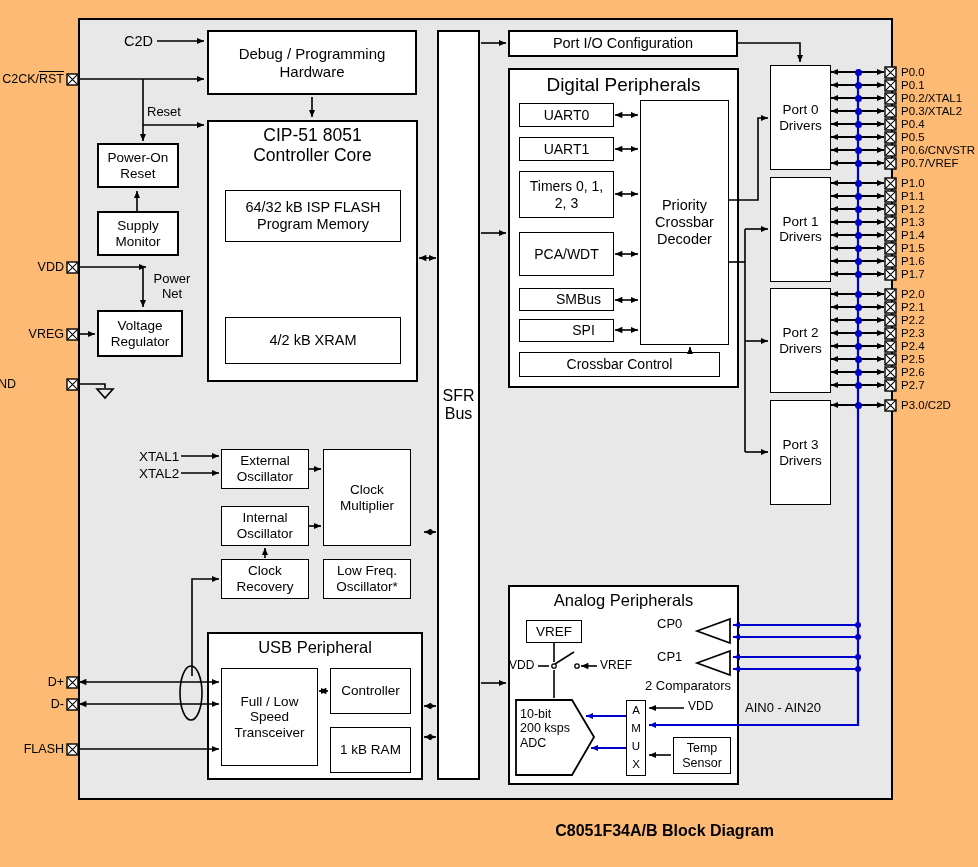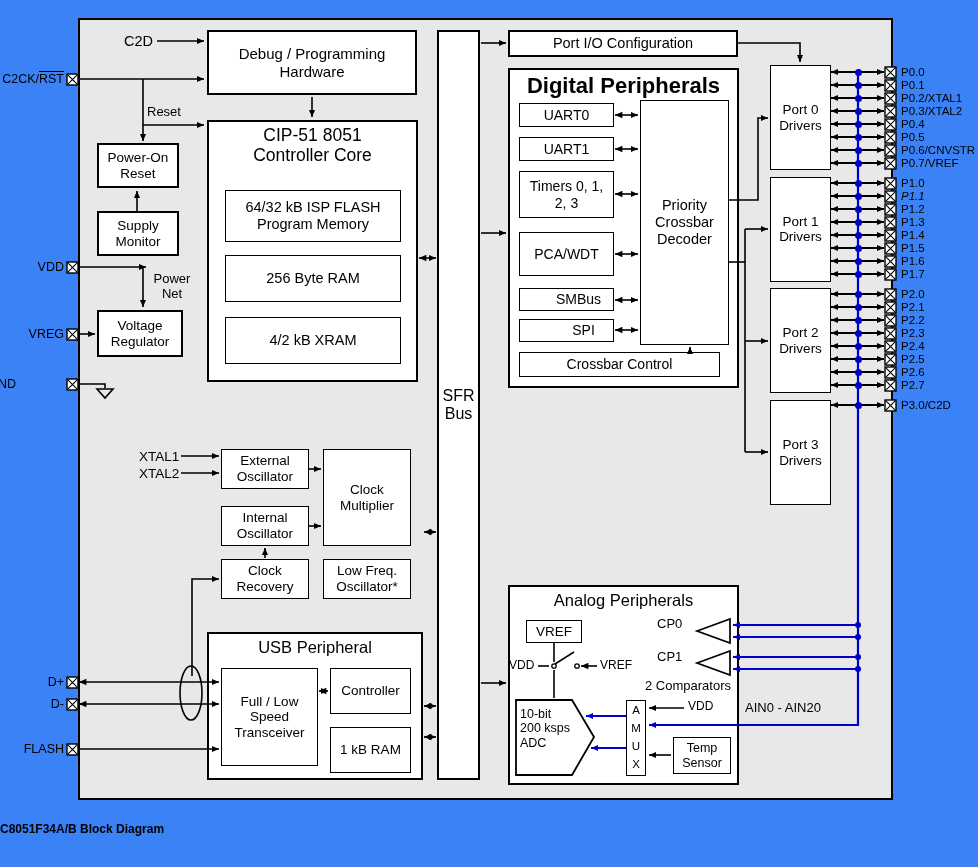--- a/index.html
+++ b/index.html
@@ -1,25 +1,25 @@
 <!DOCTYPE html>
 <html style="--blue: #0000cd; --bg: #e8e8e8; --line: #000000;"><head>
 <meta charset="utf-8">
 <style>
   html,body{margin:0;padding:0;background:#fff;}
   body{font-family:"Liberation Sans","DejaVu Sans",sans-serif;color:#000;}
-  .stage{position:relative;width:978px;height:867px;overflow:hidden;background:#3b82f6;}
+  .stage{position:relative;width:978px;height:867px;overflow:hidden;background:#fdba74;}
   .bgd{position:absolute;left:78px;top:18px;width:815px;height:782px;background:var(--bg,#e8e8e8);border:2.5px solid #000;box-sizing:border-box;}
   .box{position:absolute;box-sizing:border-box;background:#fff;border:1.6px solid #000;display:flex;align-items:center;justify-content:center;text-align:center;white-space:pre-line;line-height:1.15;}
   .b2{border-width:2px;}
   .panel{position:absolute;box-sizing:border-box;background:#fff;border:2px solid #000;}
   .ptitle{position:absolute;left:0;right:0;top:4px;text-align:center;white-space:pre-line;line-height:1.12;}
   .lbl{position:absolute;white-space:pre-line;line-height:1.15;}
   .layer{position:absolute;left:0;top:0;pointer-events:none;}
-  .caption{position:absolute;left:0;top:822px;width:774px;text-align:left;font-size:12px;font-weight:bold;}
+  .caption{position:absolute;left:0;top:822px;width:774px;text-align:right;font-size:16px;font-weight:bold;}
   
   .lpin{position:absolute;left:4px;width:75px;height:14px;display:flex;align-items:center;justify-content:flex-end;font-size:12.5px;white-space:nowrap;}
   .lpin svg{flex:0 0 13px;margin-left:2px;}
   .ovl{text-decoration:overline;}
   .pbx rect{fill:#fff;stroke:#000;stroke-width:1.4;}
   .pbx path{fill:none;stroke:#000;stroke-width:1.1;}
   
   .pin-row{position:absolute;left:831px;width:148px;height:14px;}
   .pin-wire{position:absolute;left:0;top:6.3px;width:53px;height:1.5px;background:#000;}
   .arr{position:absolute;width:0;height:0;border-top:3.5px solid transparent;border-bottom:3.5px solid transparent;top:3.5px;}
@@ -46,21 +46,20 @@
   <div class="box b2" style="left:97px;top:143px;width:82px;height:45px;font-size:13.5px;"><span>Power-On Reset</span></div>
   <div class="box b2" style="left:97px;top:211px;width:82px;height:45px;font-size:13.5px;"><span>Supply Monitor</span></div>
   <div class="box b2" style="left:97px;top:310px;width:86px;height:47px;font-size:13.5px;"><span>Voltage Regulator</span></div>
 
   <div class="panel" style="left:207px;top:120px;width:211px;height:262px;">
     <div class="ptitle" style="font-size:17.5px;">CIP-51 8051
 Controller Core</div>
   </div>
   <div class="box" style="left:225px;top:190px;width:176px;height:52px;font-size:14.5px;"><span>64/32 kB ISP FLASH
 Program Memory</span></div>
-  <div class="box" style="left:225px;top:255px;width:176px;height:47px;font-size:14.5px;"><span>256 Byte RAM</span></div>
   <div class="box" style="left:225px;top:317px;width:176px;height:47px;font-size:14.5px;"><span>4/2 kB XRAM</span></div>
 
   <div class="box" style="left:221px;top:449px;width:88px;height:40px;font-size:13.5px;"><span>External
 Oscillator</span></div>
   <div class="box" style="left:221px;top:506px;width:88px;height:40px;font-size:13.5px;"><span>Internal
 Oscillator</span></div>
   <div class="box" style="left:323px;top:449px;width:88px;height:97px;font-size:13.5px;"><span>Clock
 Multiplier</span></div>
   <div class="box" style="left:221px;top:559px;width:88px;height:40px;font-size:13.5px;"><span>Clock
 Recovery</span></div>
@@ -75,21 +74,21 @@
 Transceiver</span></div>
   <div class="box" style="left:330px;top:668px;width:81px;height:46px;font-size:13.5px;"><span>Controller</span></div>
   <div class="box" style="left:330px;top:727px;width:81px;height:46px;font-size:13.5px;"><span>1 kB RAM</span></div>
 
   <div class="box b2" style="left:437px;top:30px;width:43px;height:750px;font-size:16px;"><span>SFR
 Bus</span></div>
 
   <div class="box b2" style="left:508px;top:30px;width:230px;height:27px;font-size:14.5px;"><span>Port I/O Configuration</span></div>
 
   <div class="panel" style="left:508px;top:68px;width:231px;height:320px;">
-    <div class="ptitle" style="font-size:22px;font-weight:bold;">Digital Peripherals</div>
+    <div class="ptitle" style="font-size:19px;">Digital Peripherals</div>
   </div>
   <div class="box" style="left:519px;top:103px;width:95px;height:24px;font-size:14px;"><span>UART0</span></div>
   <div class="box" style="left:519px;top:137px;width:95px;height:24px;font-size:14px;"><span>UART1</span></div>
   <div class="box" style="left:519px;top:171px;width:95px;height:47px;font-size:14px;"><span>Timers 0, 1,
 2, 3</span></div>
   <div class="box" style="left:519px;top:232px;width:95px;height:44px;font-size:14px;"><span>PCA/WDT</span></div>
   <div class="box" style="left:519px;top:288px;width:95px;height:23px;font-size:14px;padding-left:24px;"><span>SMBus</span></div>
   <div class="box" style="left:519px;top:319px;width:95px;height:23px;font-size:14px;padding-left:34px;"><span>SPI</span></div>
   <div class="box" style="left:640px;top:100px;width:89px;height:245px;font-size:14.5px;"><span>Priority
 Crossbar
@@ -382,21 +381,21 @@
       <span class="pin-wire"></span>
       <span class="arr arr-l"></span>
       <span class="arr arr-r"></span>
       <span class="pin-dot"></span>
       <svg class="pbx pin-box-svg" width="13" height="13" viewBox="0 0 13 13">
         <rect x="1" y="1" width="11" height="11"></rect>
         <path d="M1.6,1.6 L11.4,11.4 M11.4,1.6 L1.6,11.4"></path>
       </svg>
       <span class="pin-lbl">P1.0</span>
     </div>
-    <div class="pin-row" style="--i: 9; top: 189px; font-style: italic;">
+    <div class="pin-row" style="--i: 9; top: 189px;">
       <span class="pin-wire"></span>
       <span class="arr arr-l"></span>
       <span class="arr arr-r"></span>
       <span class="pin-dot"></span>
       <svg class="pbx pin-box-svg" width="13" height="13" viewBox="0 0 13 13">
         <rect x="1" y="1" width="11" height="11"></rect>
         <path d="M1.6,1.6 L11.4,11.4 M11.4,1.6 L1.6,11.4"></path>
       </svg>
       <span class="pin-lbl">P1.1</span>
     </div>

